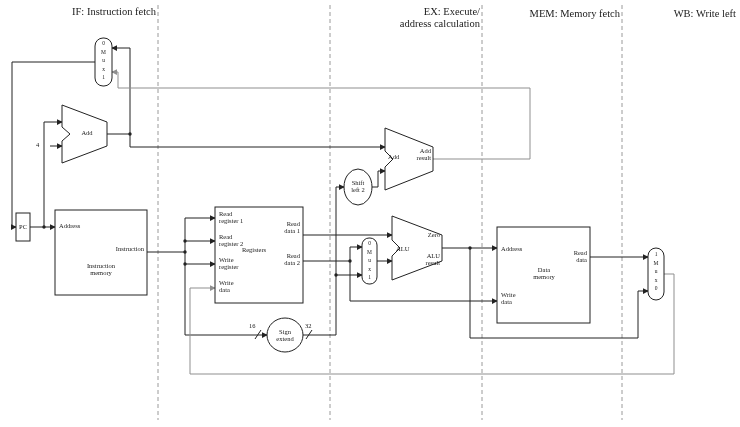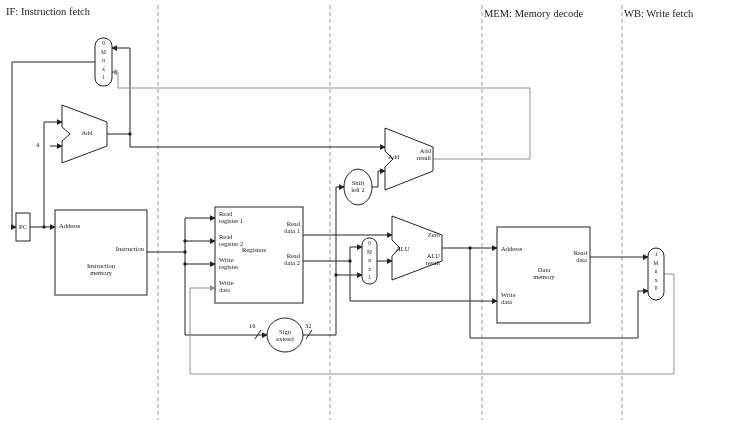--- a/index.html
+++ b/index.html
@@ -6,21 +6,21 @@
   * { box-sizing: border-box; }
   html, body { margin: 0; padding: 0; background: #fff; }
   #canvas {
     position: relative; width: 740px; height: 427px;
     background: #fff; color: #1a1a1a;
     font-family: "Liberation Serif", serif;
     overflow: hidden;
   }
   #diagram-svg { position: absolute; left: 0; top: 0; }
   .lbl { position: absolute; white-space: pre-line; line-height: 1.12; }
-  .hdr { font-size: 10.5px; text-align: left; }
+  .hdr { font-size: 10.5px; text-align: right; }
   .sm  { font-size: 6.5px; }
   .ctr { text-align: center; }
   .rgt { text-align: right; }
   .muxlbl { font-size: 5.5px; line-height: 8.6px; text-align: center; }
   .wire   { stroke: #222; stroke-width: 1; fill: none; }
   .wire-g { stroke: #8f8f8f; stroke-width: 1; fill: none; }
   .shape  { fill: #fff; stroke: #222; stroke-width: 1; }
   .dash   { stroke: #9a9a9a; stroke-width: 1; stroke-dasharray: 4 3; }
   .dot    { fill: #222; }
   .slash  { stroke: #222; stroke-width: 1; }
@@ -103,22 +103,24 @@
       <circle class="dot" cx="470" cy="248" r="1.7"></circle>
     </g>
 
     <g>
       <line class="slash" x1="255" y1="339" x2="261" y2="330"></line>
       <line class="slash" x1="306" y1="339" x2="312" y2="330"></line>
     </g>
   </svg>
 
   <div class="lbl hdr" style="left:6px; top:6px; width:150px;">IF: Instruction fetch</div>
-  <div class="lbl hdr" style="left:484px; top:8px; width:136px;">MEM: Memory decode</div>
-  <div class="lbl hdr" style="left:624px; top:8px; width:112px;">WB: Write fetch</div>
+  <div class="lbl hdr" style="left:332px; top:6px; width:148px;">EX: Execute/
+address calculation</div>
+  <div class="lbl hdr" style="left:484px; top:8px; width:136px;">MEM: Memory fetch</div>
+  <div class="lbl hdr" style="left:624px; top:8px; width:112px;">WB: Write left</div>
 
   <div class="lbl muxlbl" style="left:95px; top:39px; width:17px;">0
 M
 u
 x
 1</div>
   <div class="lbl sm ctr" style="left:70px; top:129px; width:34px;">Add</div>
   <div class="lbl sm" style="left:36px; top:141px; width:10px;">4</div>
   <div class="lbl sm ctr" style="left:16px; top:223px; width:14px;">PC</div>
   <div class="lbl sm" style="left:59px; top:222px; width:40px;">Address</div>

